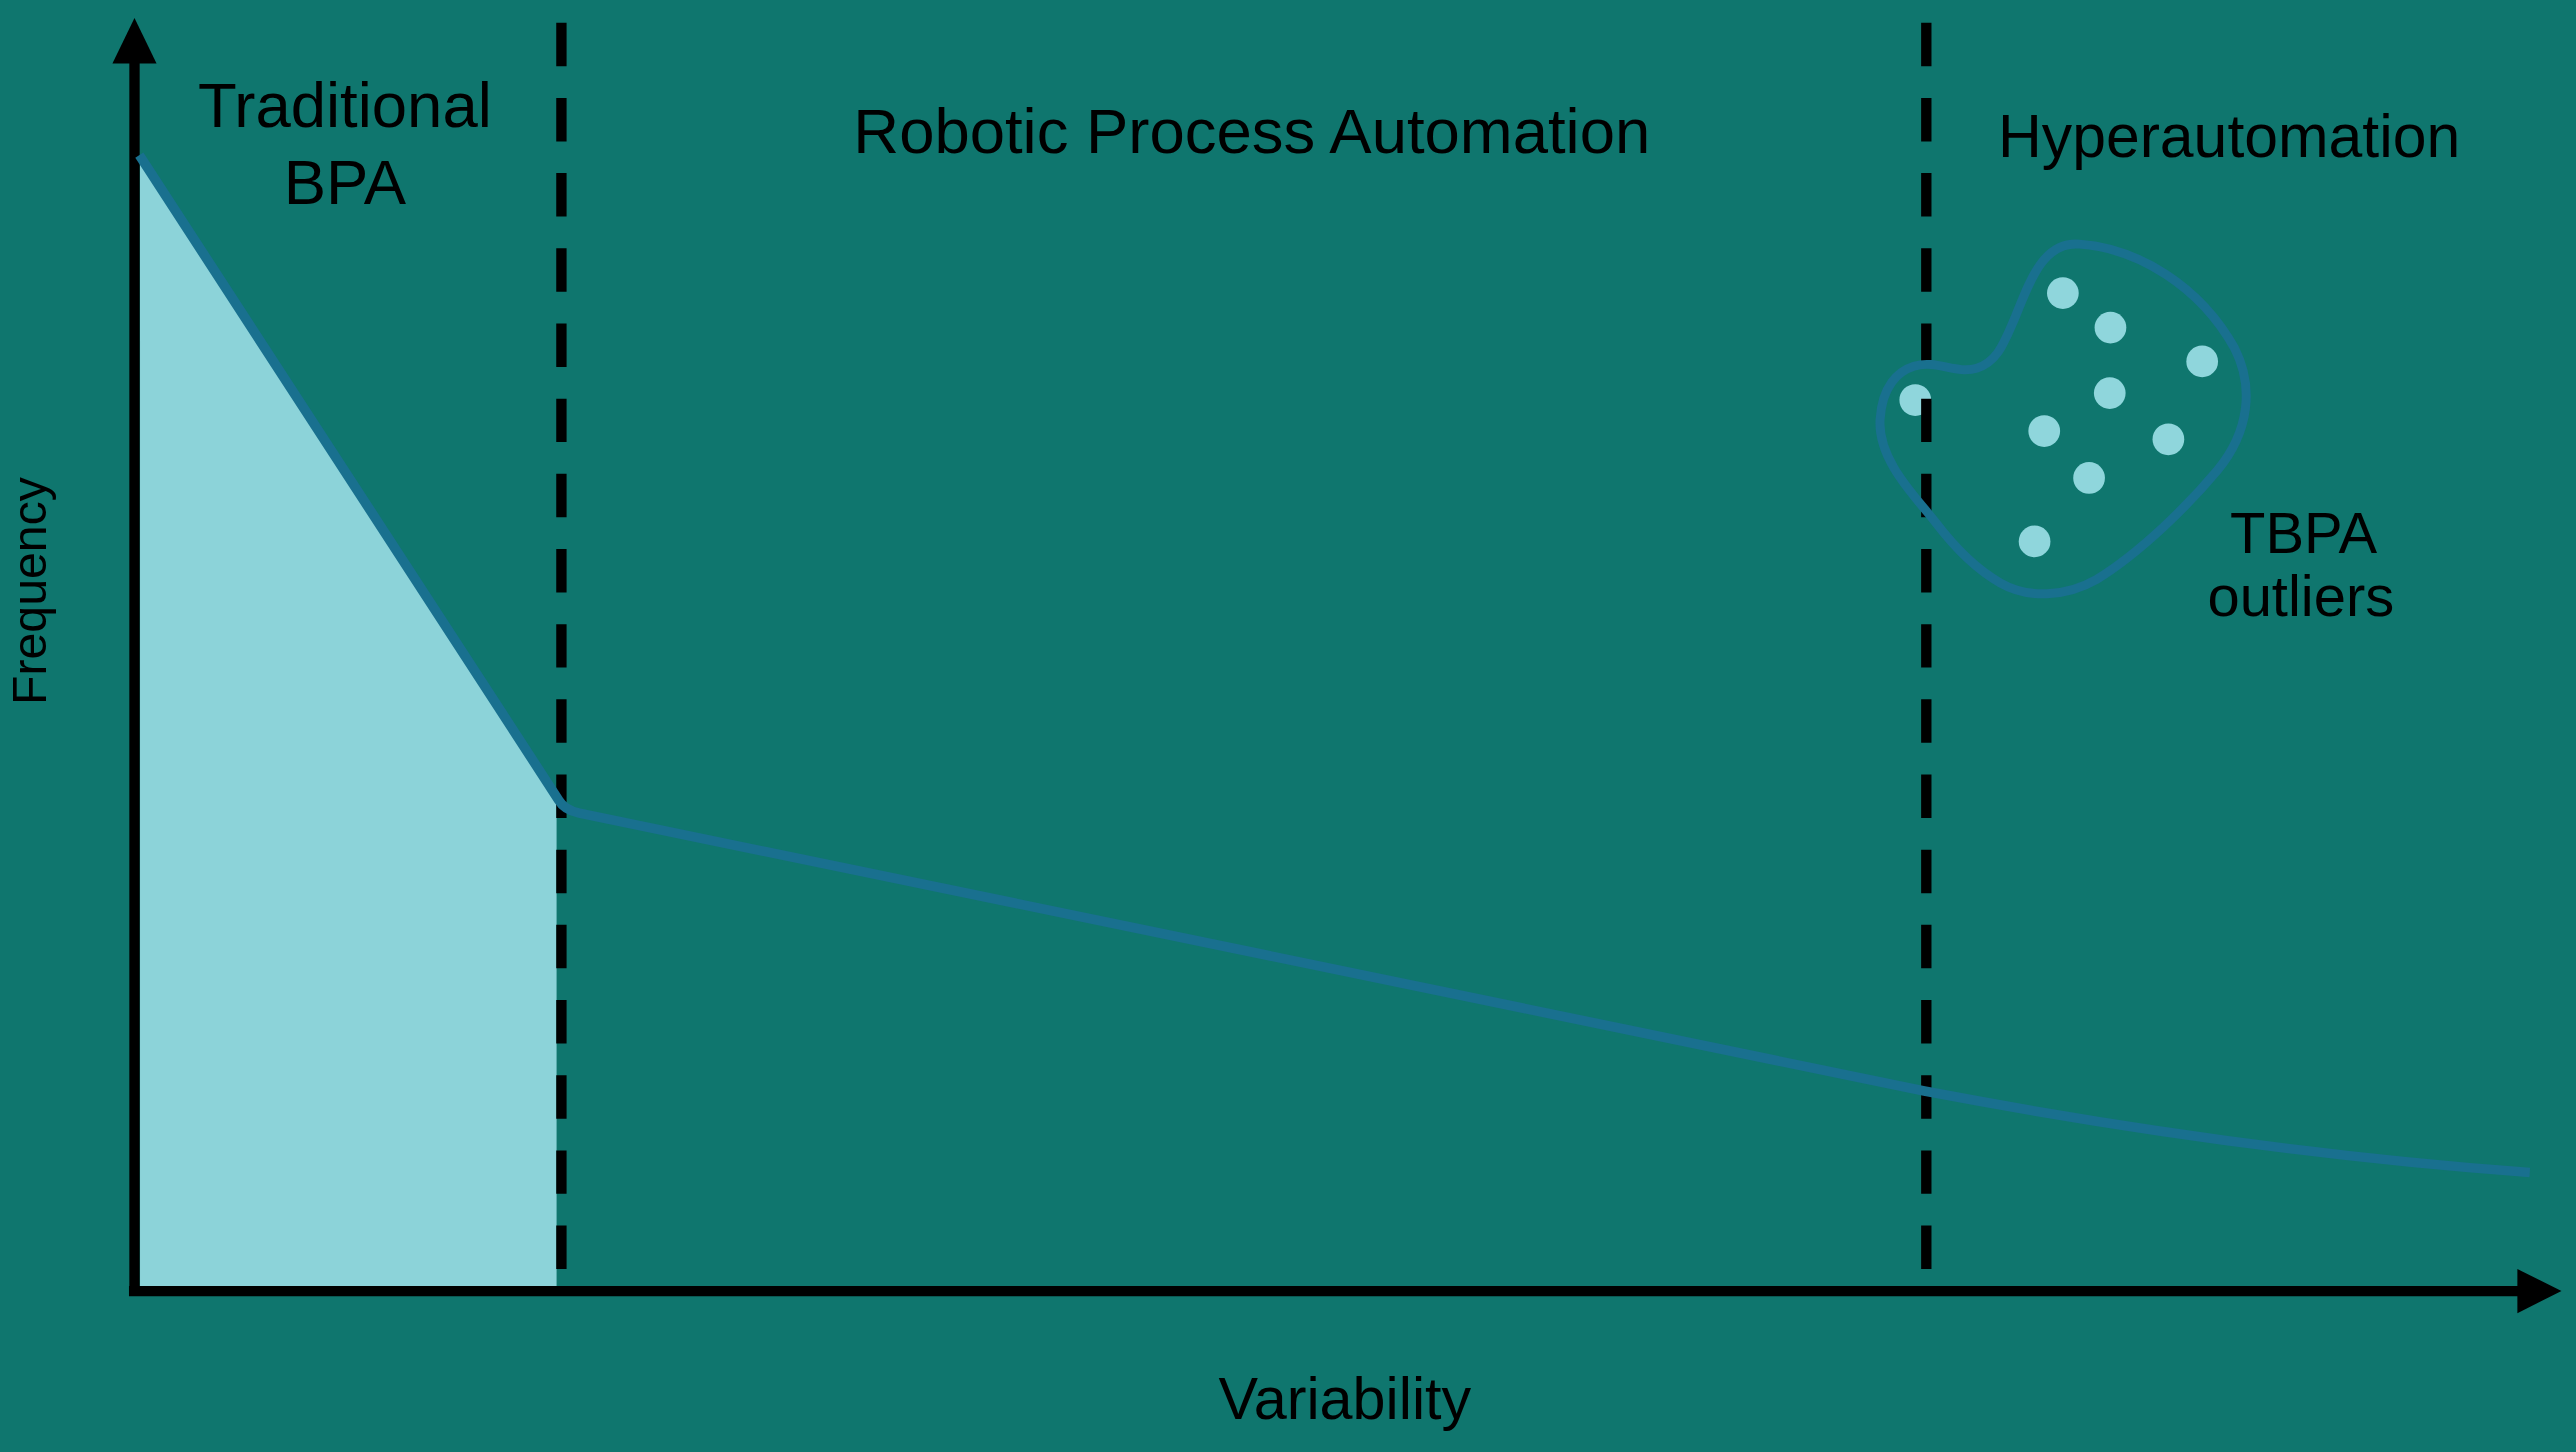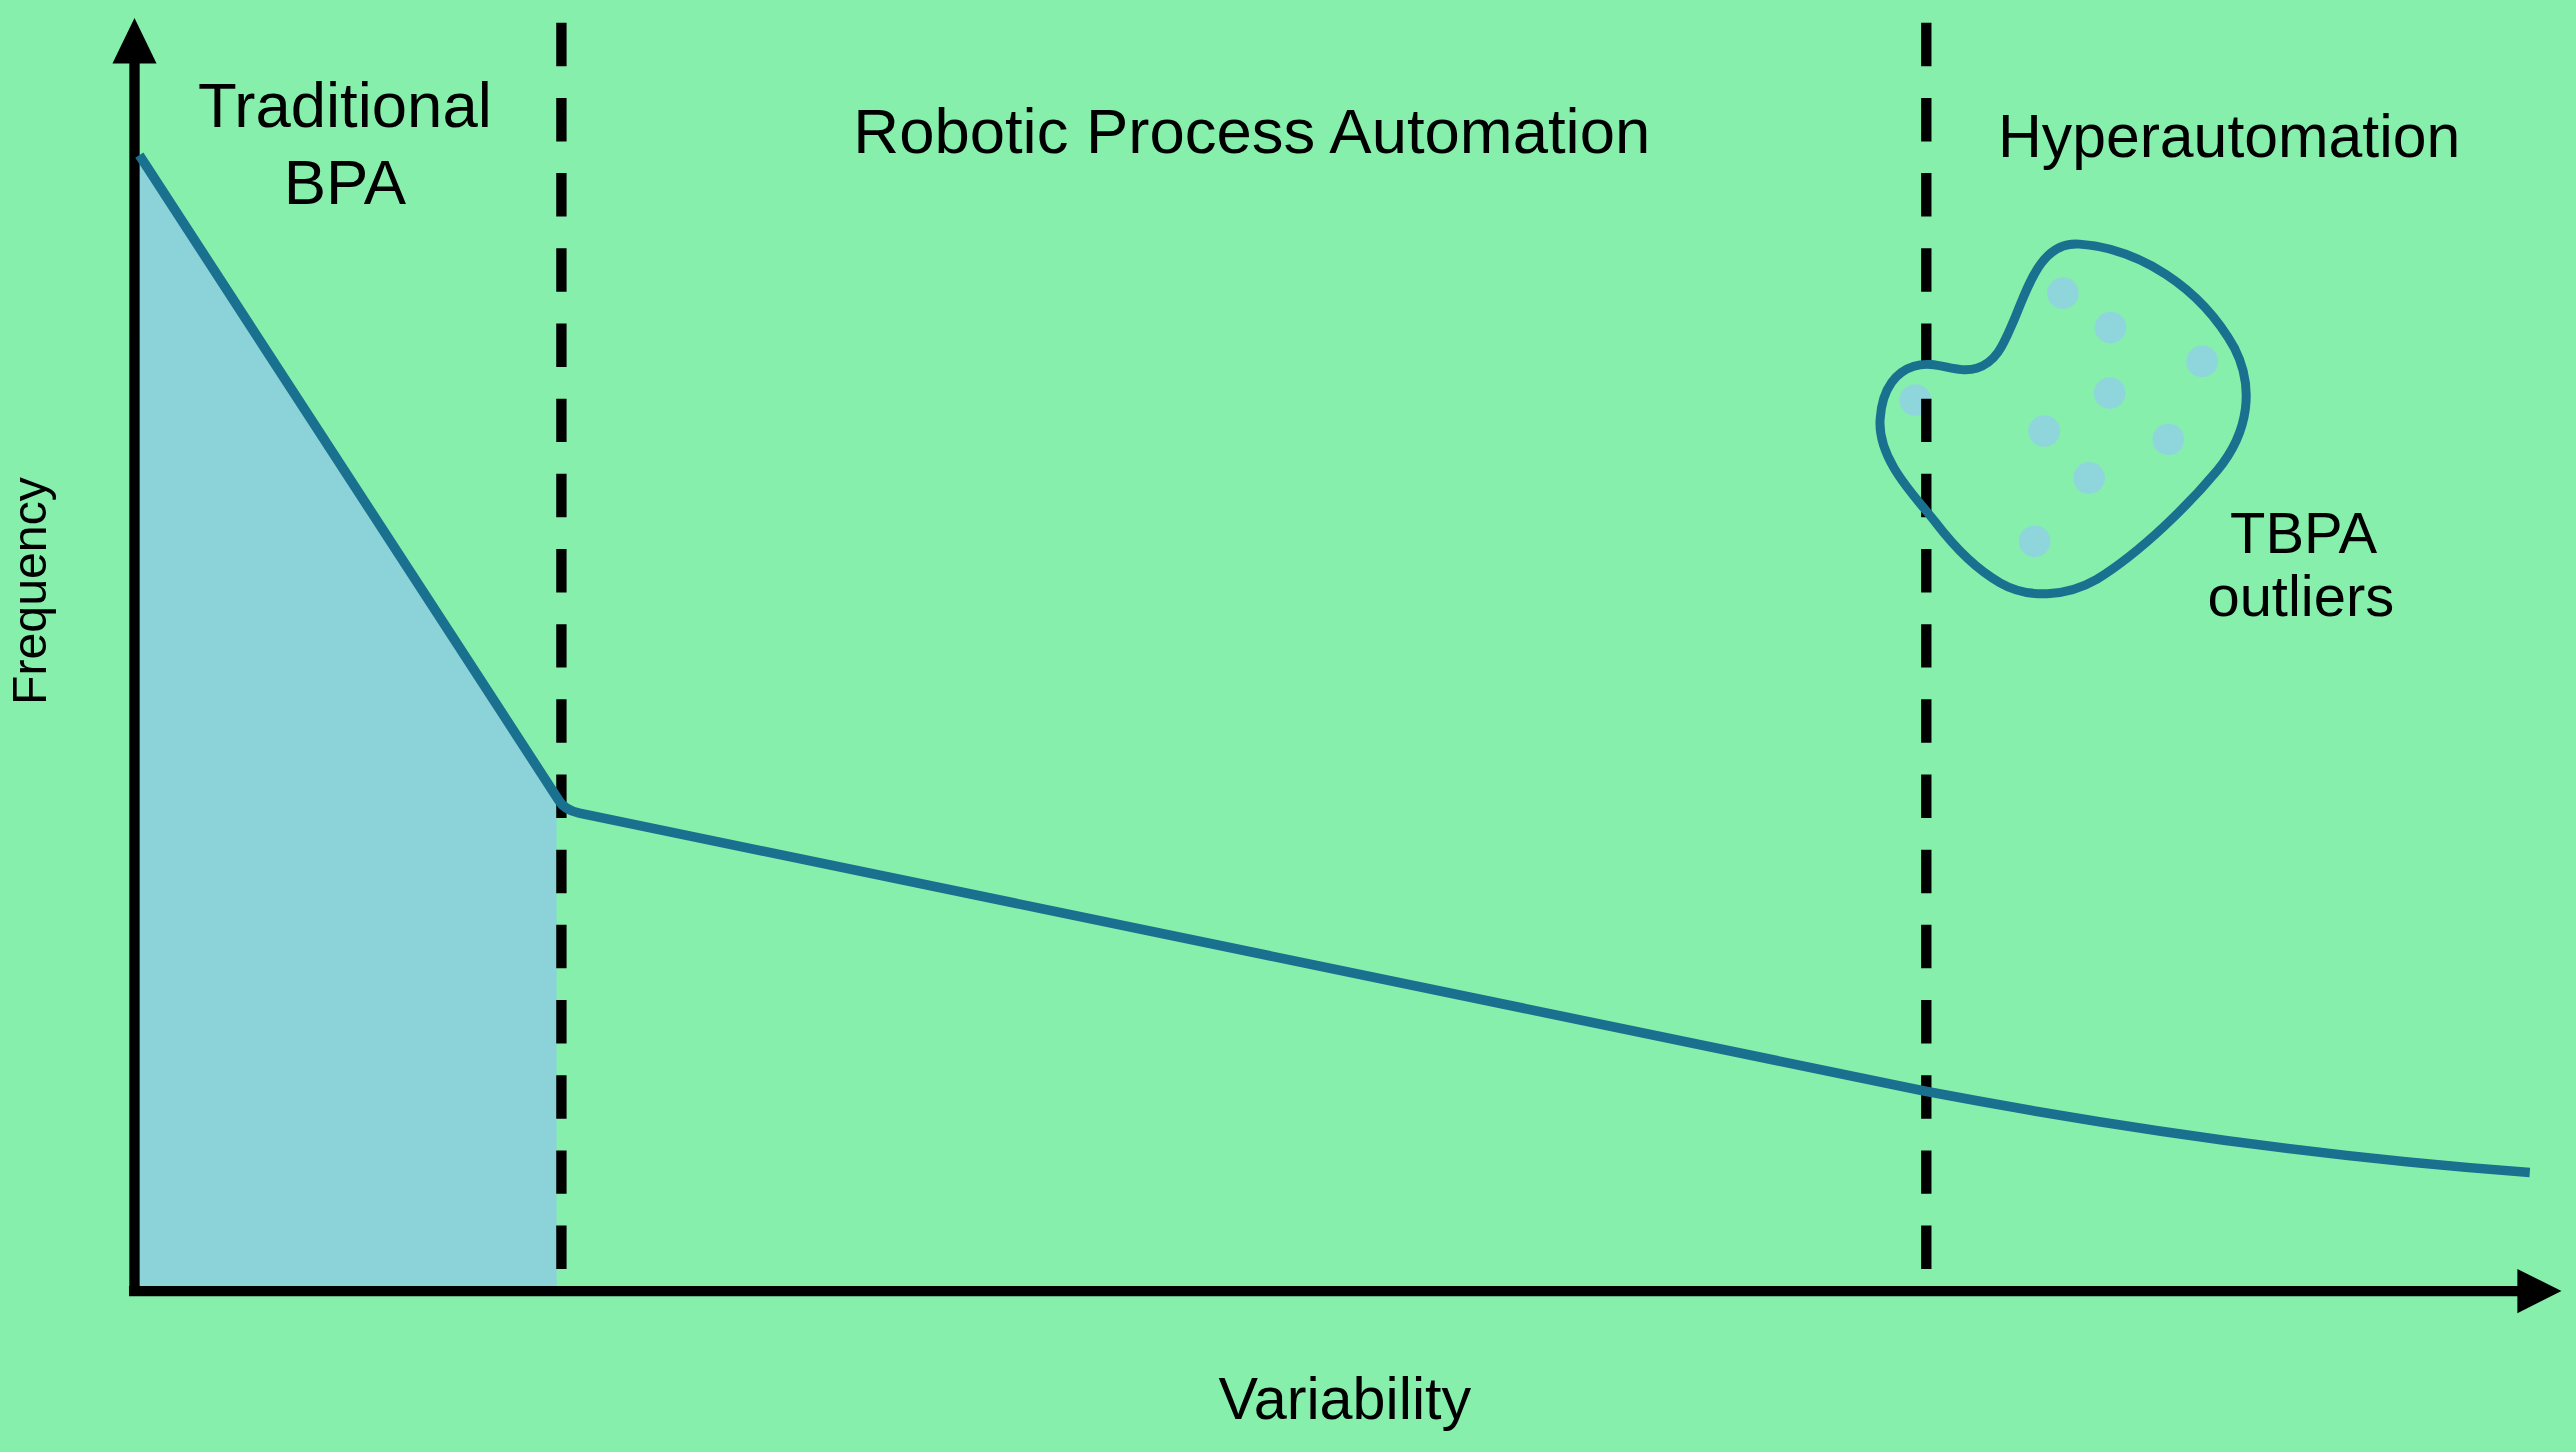--- a/index.html
+++ b/index.html
@@ -2,21 +2,21 @@
 <html style="font-size:11px"><head>
 <meta charset="utf-8">
 <style>
   html, body {
     margin: 0;
     padding: 0;
     background: #ffffff;
   }
   .figure-wrap {
     width: 100%;
-    background: #86efac;
+    background: #0f766e;
   }
   svg {
     display: block;
     width: 100%;
     height: auto;
     font-family: "Liberation Sans", "DejaVu Sans", sans-serif;
   }
   text {
     fill: #000000;
   }

